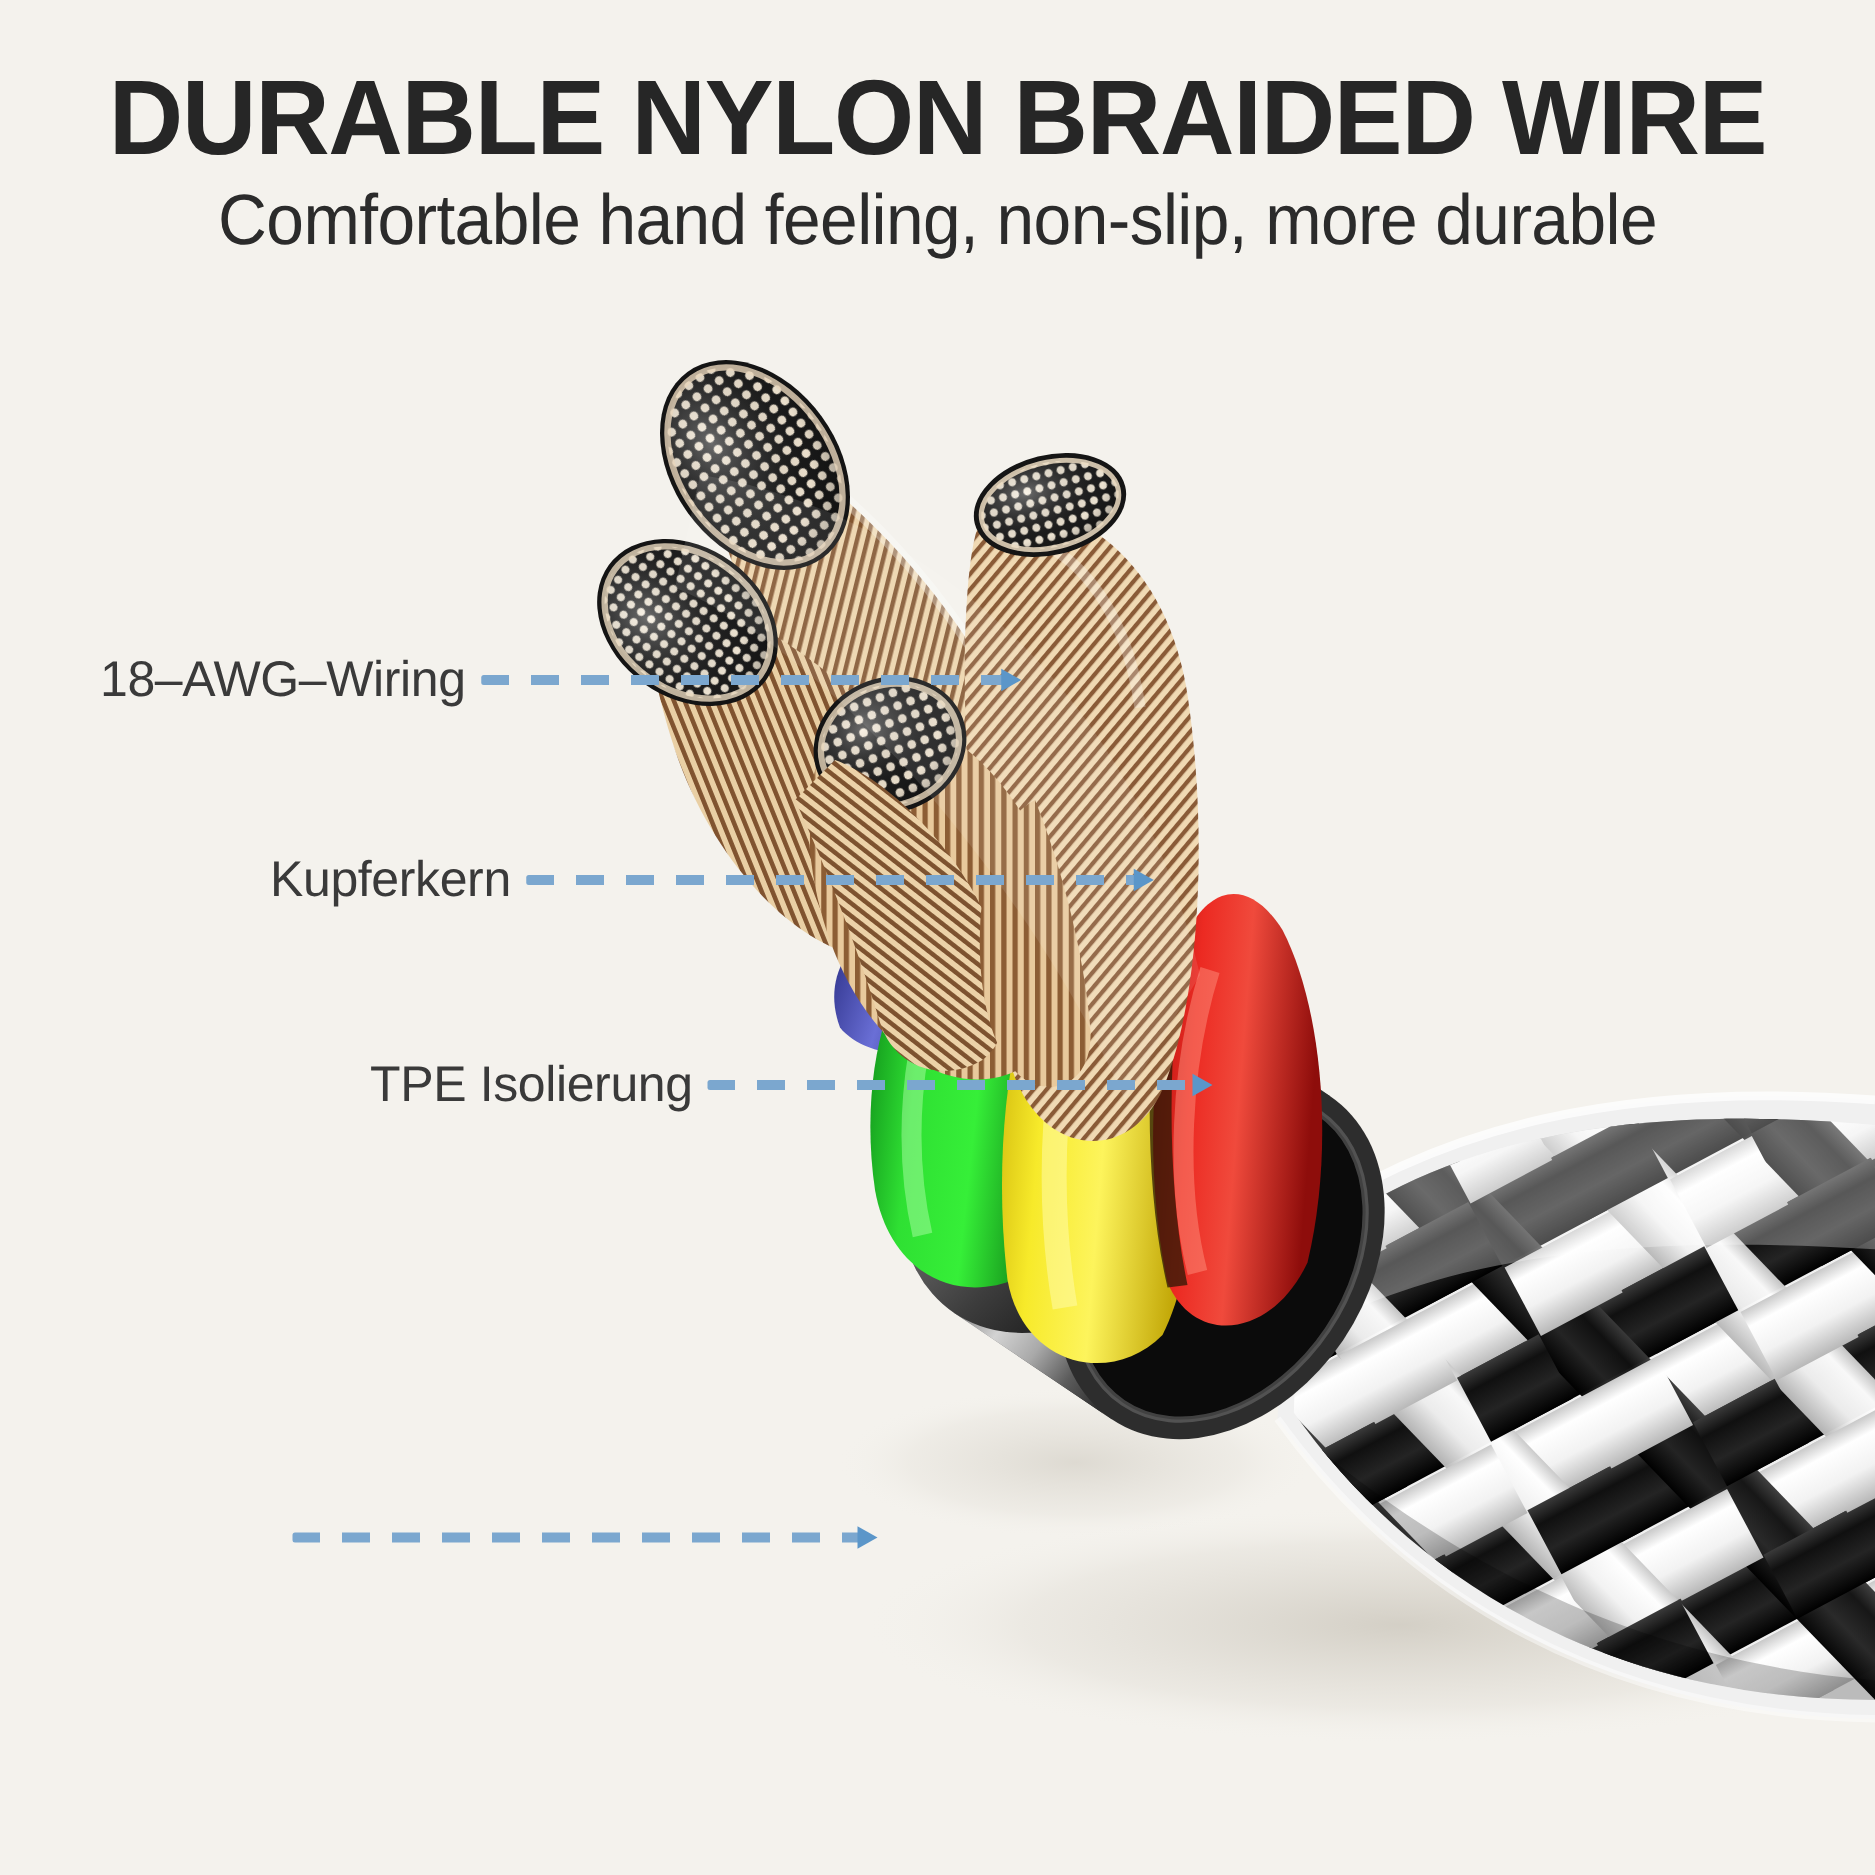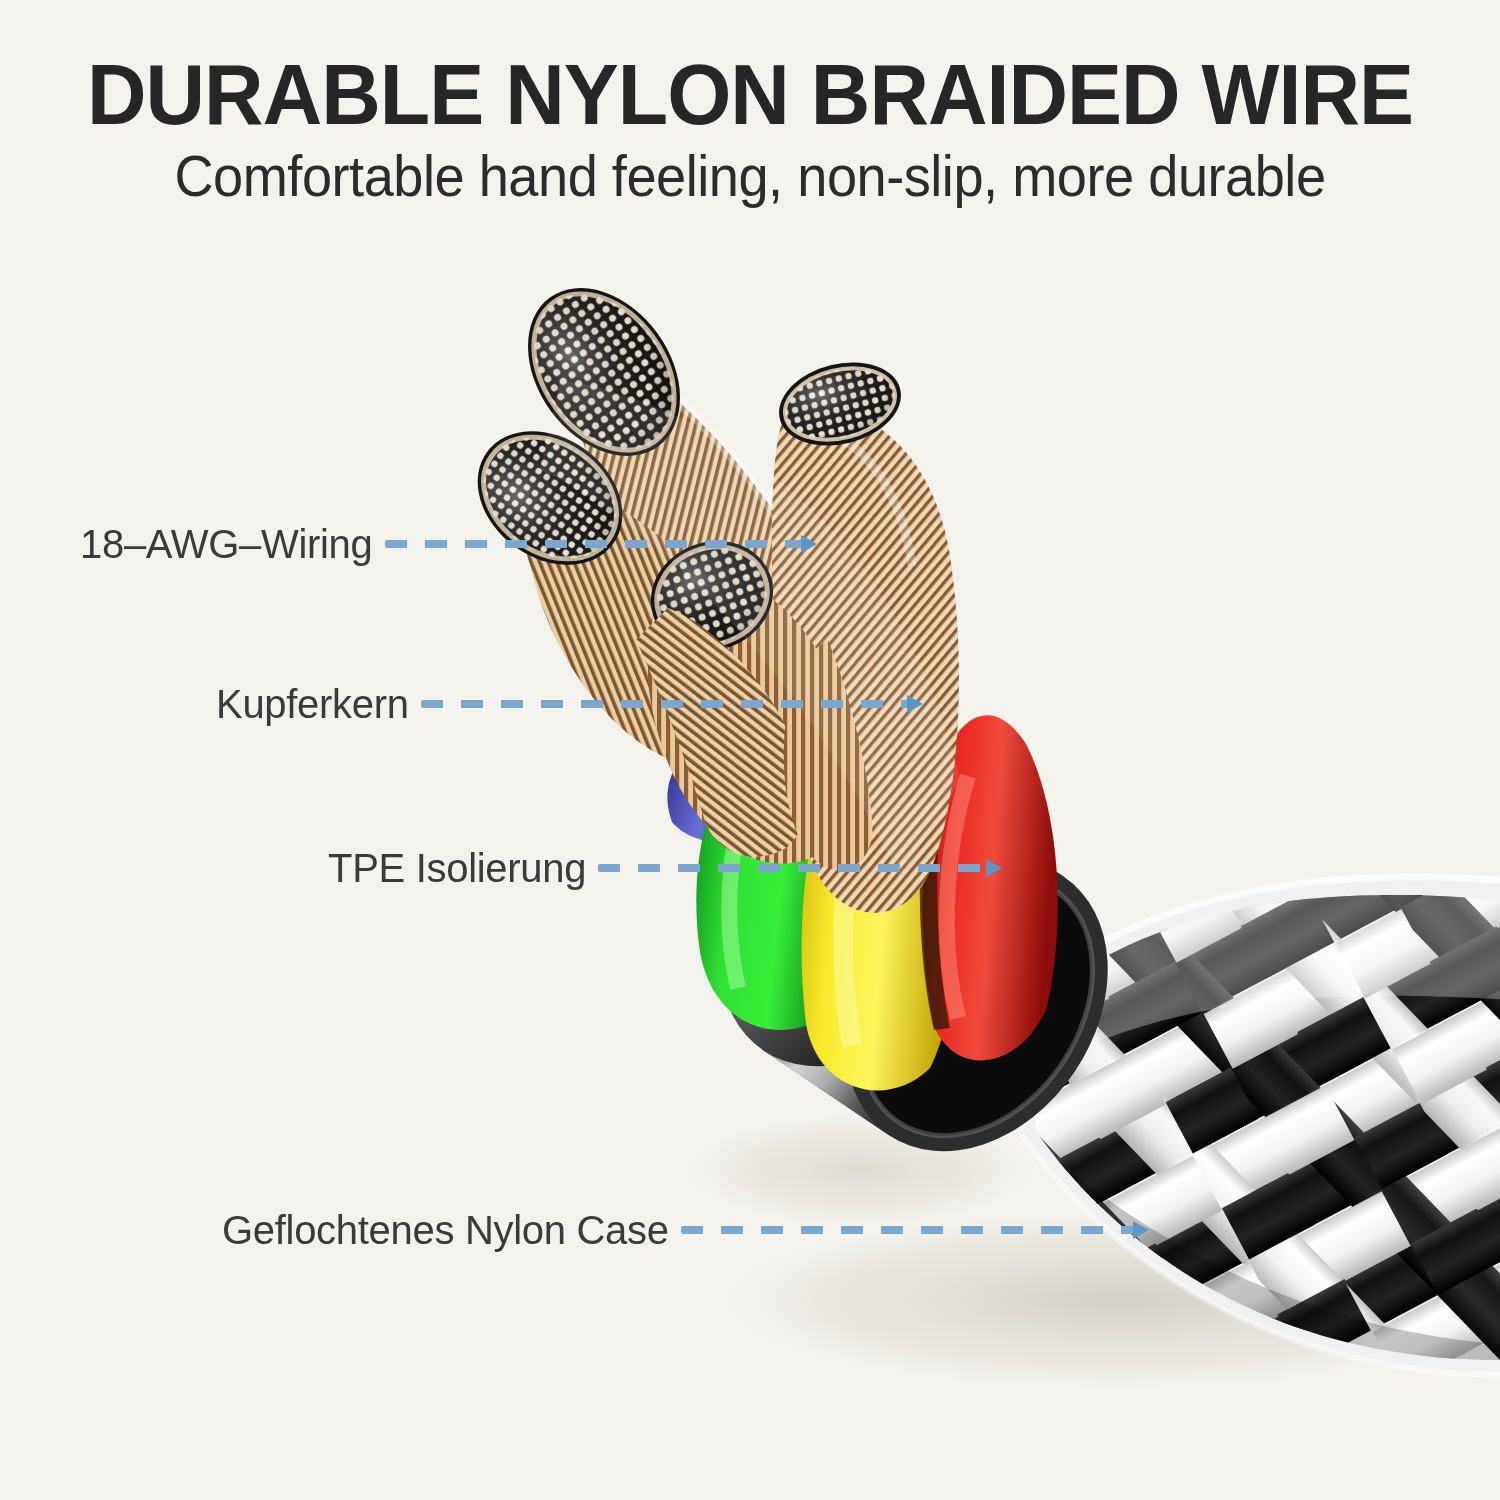--- a/index.html
+++ b/index.html
@@ -466,23 +466,22 @@
   <div class="callout" style="left:80px; top:522px;">
     <span class="txt">18–AWG–Wiring</span>
     <span class="leader" style="width:420px;"></span>
   </div>
 
   <div class="callout" style="left:216px; top:659px;margin-top:23px;">
     <span class="txt">Kupferkern</span>
     <span class="leader" style="width:490px;"></span>
   </div>
 
-  <div class="callout" style="left:328px; top:846px;">
+  <div class="callout" style="left:296px; top:846px;">
     <span class="txt">TPE Isolierung</span>
     <span class="leader" style="width:392px;"></span>
   </div>
 
   <div class="callout" style="left:222px; top:1208px;">
-    <span class="txt">Geflochtenes Nylon Case</span>
     <span class="leader" style="width:456px;"></span>
   </div>
 
 </div>
 
 </body></html>

